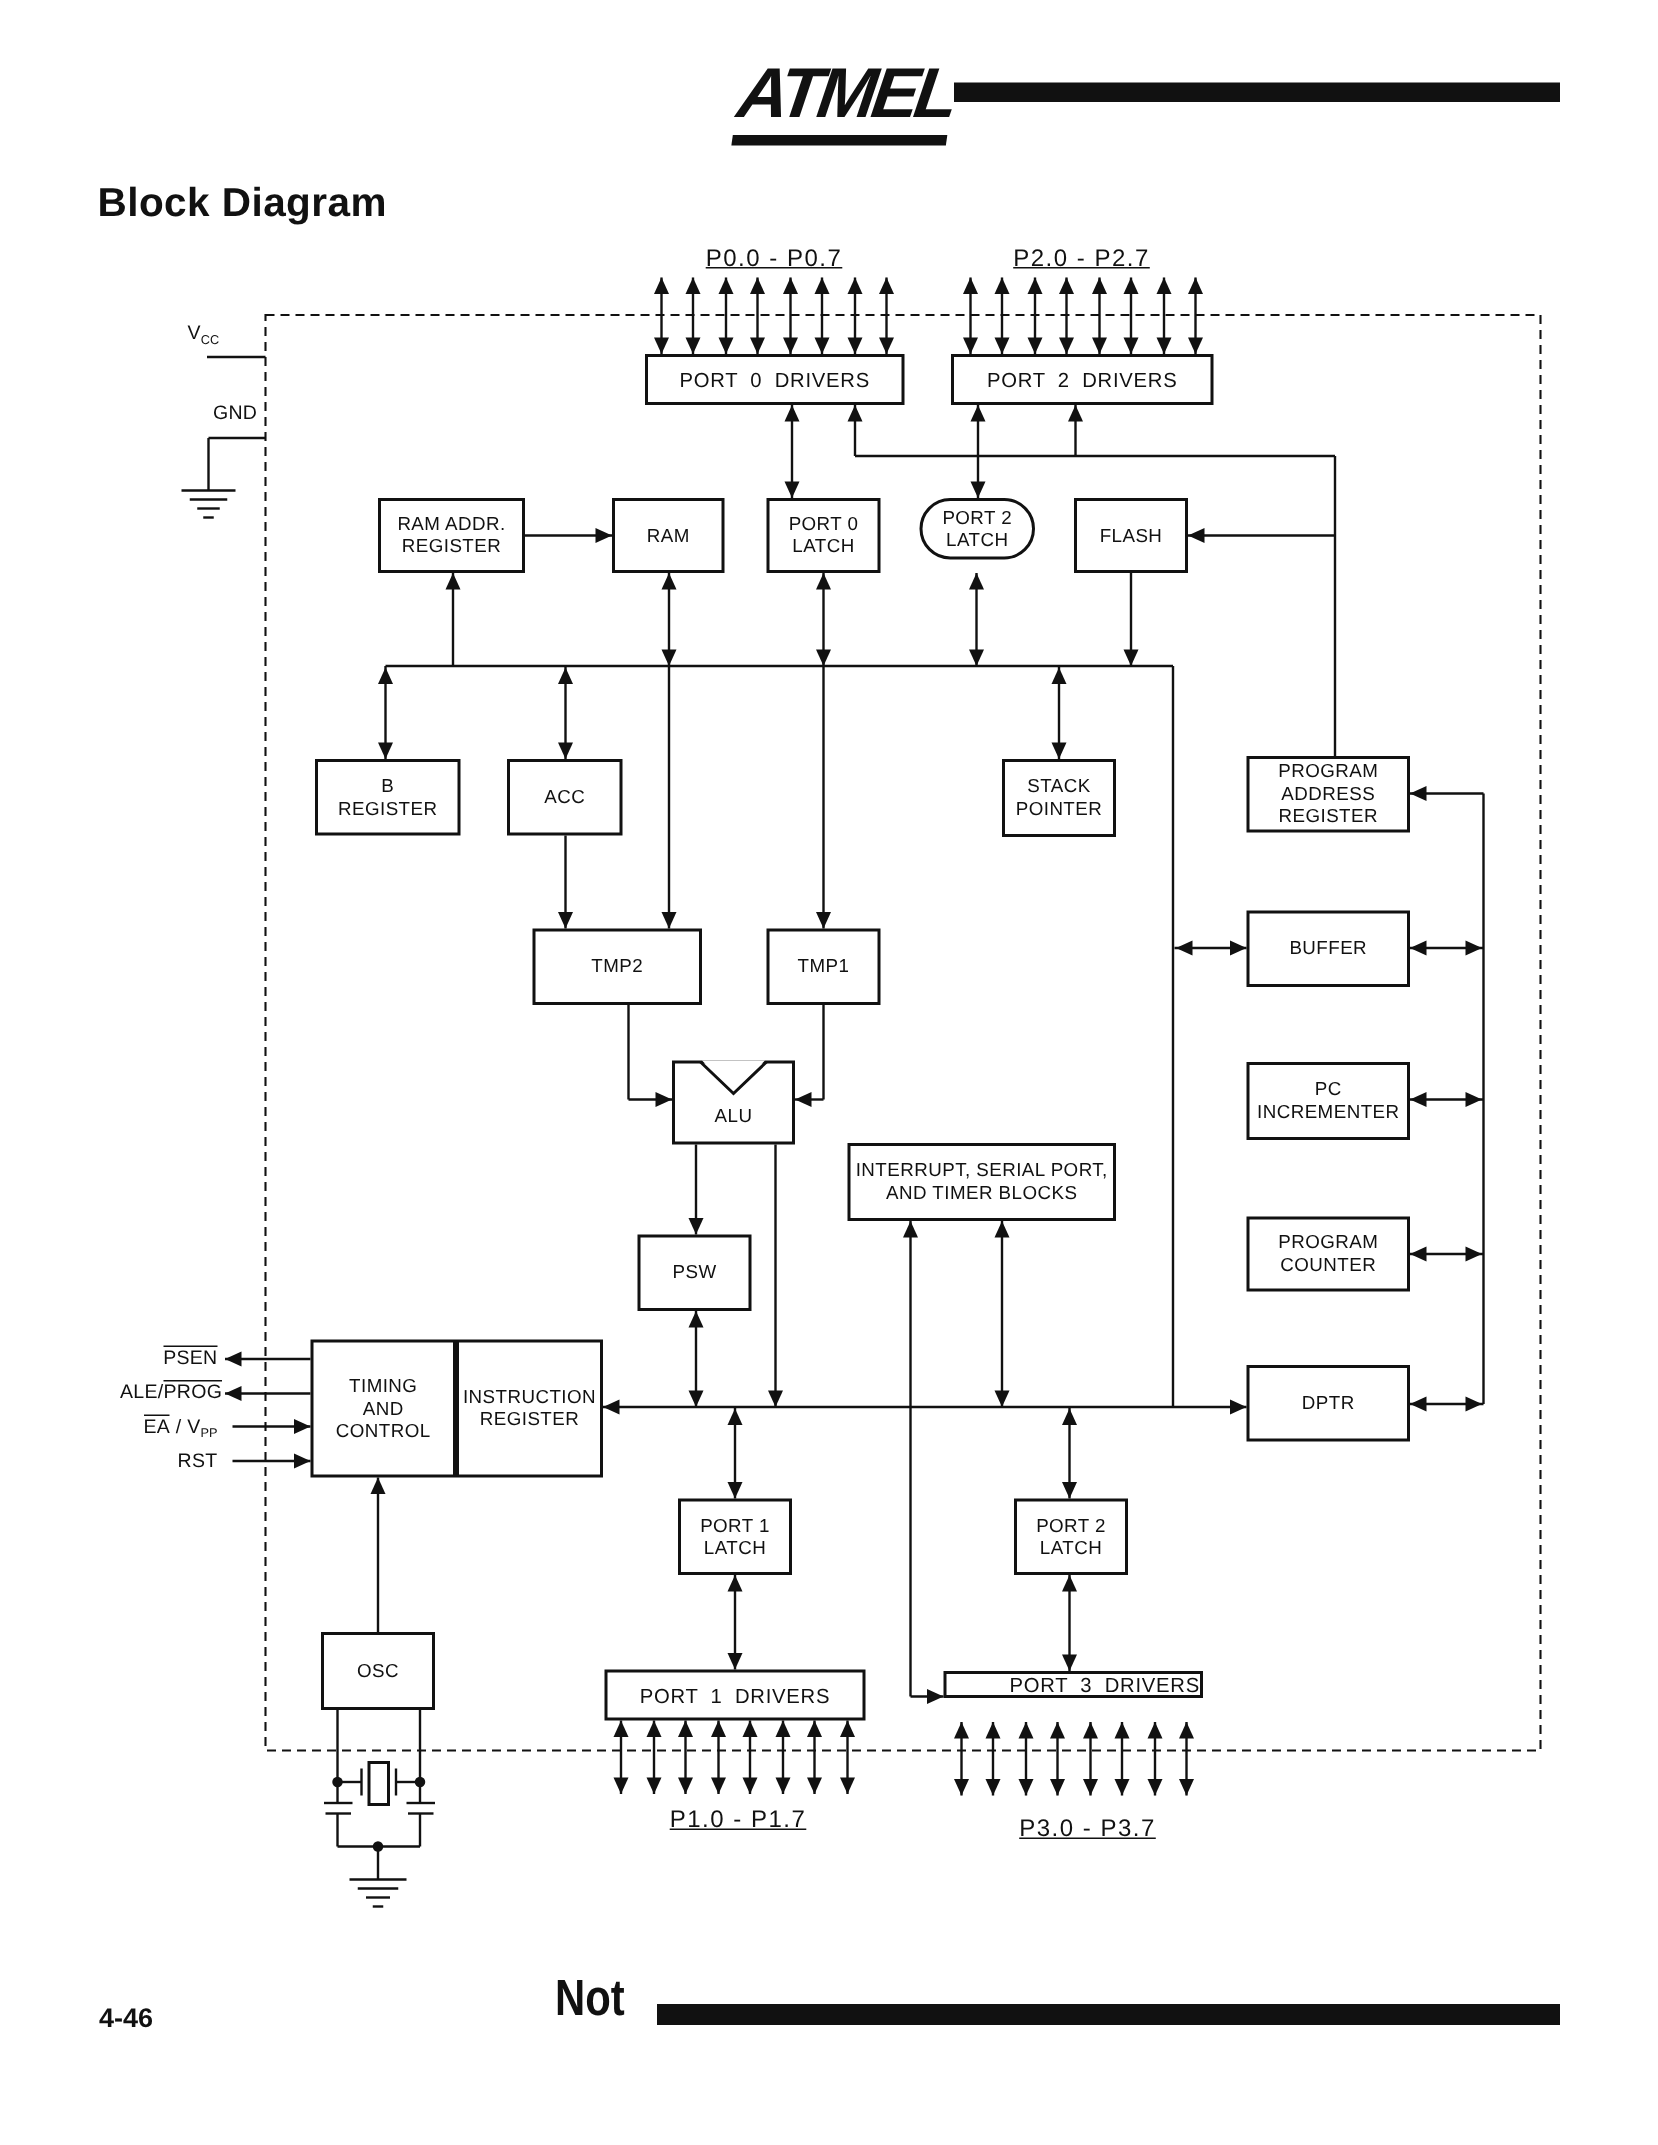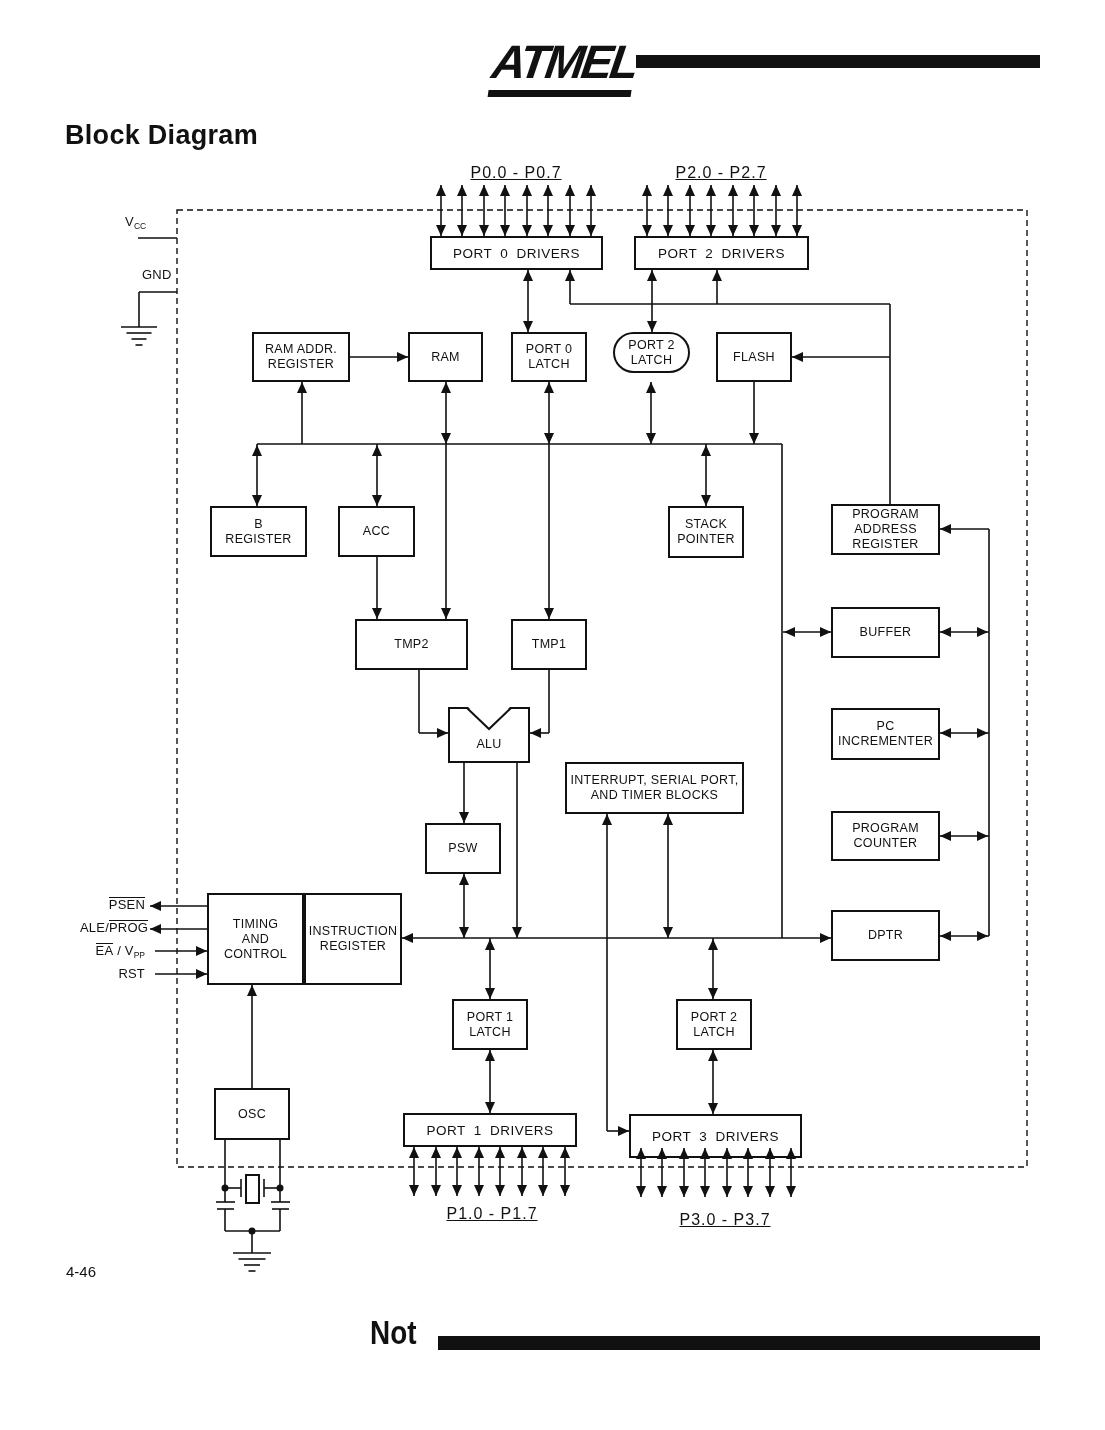--- a/index.html
+++ b/index.html
@@ -4,21 +4,21 @@
 <style>
   html,body{margin:0;padding:0;background:#fff;}
   #page{position:relative;width:1105px;height:1430px;background:#fff;overflow:hidden;
         font-family:"Liberation Sans",sans-serif;color:#111;}
   
   .logo{position:absolute;left:492px;top:34px;width:136px;height:58px;}
   .logo-text{display:inline-block;font:italic 900 47px/56px "Liberation Sans",sans-serif;
              letter-spacing:-3px;transform:skewX(-8deg);color:#111;border-bottom:7px solid #111;}
   .rule{position:absolute;background:#111;}
   .page-title{position:absolute;left:65px;top:120px;font-size:27px;font-weight:bold;letter-spacing:.3px;}
-  .page-number{position:absolute;left:66px;top:1263px;font-size:15px;font-weight:normal;}
+  .page-number{position:absolute;left:66px;top:1335px;font-size:18px;font-weight:bold;}
   .watermark{position:absolute;left:370px;top:1313px;font-size:34px;font-weight:bold;
              transform:scaleX(.82);transform-origin:left center;letter-spacing:0;}
   
   .dbox{position:absolute;border:2px solid #111;background:#fff;display:flex;flex-direction:column;
         align-items:center;justify-content:center;text-align:center;z-index:1;
         font-size:12.5px;line-height:15px;letter-spacing:.3px;box-sizing:border-box;}
   .dbox.big{font-size:13.5px;word-spacing:4px;letter-spacing:.5px;}
   .dbox.notched{justify-content:flex-end;padding-bottom:9px;}
   .notch{position:absolute;top:-2px;left:17px;width:44px;height:26px;overflow:visible;}
   svg.wiring{position:absolute;left:0;top:0;z-index:2;pointer-events:none;}
@@ -128,21 +128,21 @@
       <div class="dbox" style="left: 676px; top: 999px; width: 76px; height: 51px; position: absolute;">
         <div>PORT 2</div>
         <div>LATCH</div>
       </div>
       <div class="dbox" style="left: 214px; top: 1088px; width: 76px; height: 52px; position: absolute;">
         <div>OSC</div>
       </div>
       <div class="dbox big" style="left: 403px; top: 1113px; width: 174px; height: 34px; position: absolute;">
         <div>PORT 1 DRIVERS</div>
       </div>
-      <div class="dbox big" style="left: 629px; top: 1114px; width: 173px; height: 44px; position: absolute;">
+      <div class="dbox big" style="left: 629px; top: 1114px; width: 173px; height: 18px; position: absolute; align-items: flex-end;">
         <div>PORT 3 DRIVERS</div>
       </div>
       <svg class="wiring" width="1105" height="1430">
         <rect x="177" y="210" width="850" height="957" fill="none" stroke="#111111" stroke-width="1.4" stroke-dasharray="6 4"></rect>
         <g stroke="#111111" stroke-width="1.6">
           <line x1="528" y1="270" x2="528" y2="332"></line>
           <line x1="652" y1="270" x2="652" y2="332"></line>
           <line x1="570" y1="270" x2="570" y2="304"></line>
           <line x1="570" y1="304" x2="890" y2="304"></line>
           <line x1="717" y1="270" x2="717" y2="304"></line>

